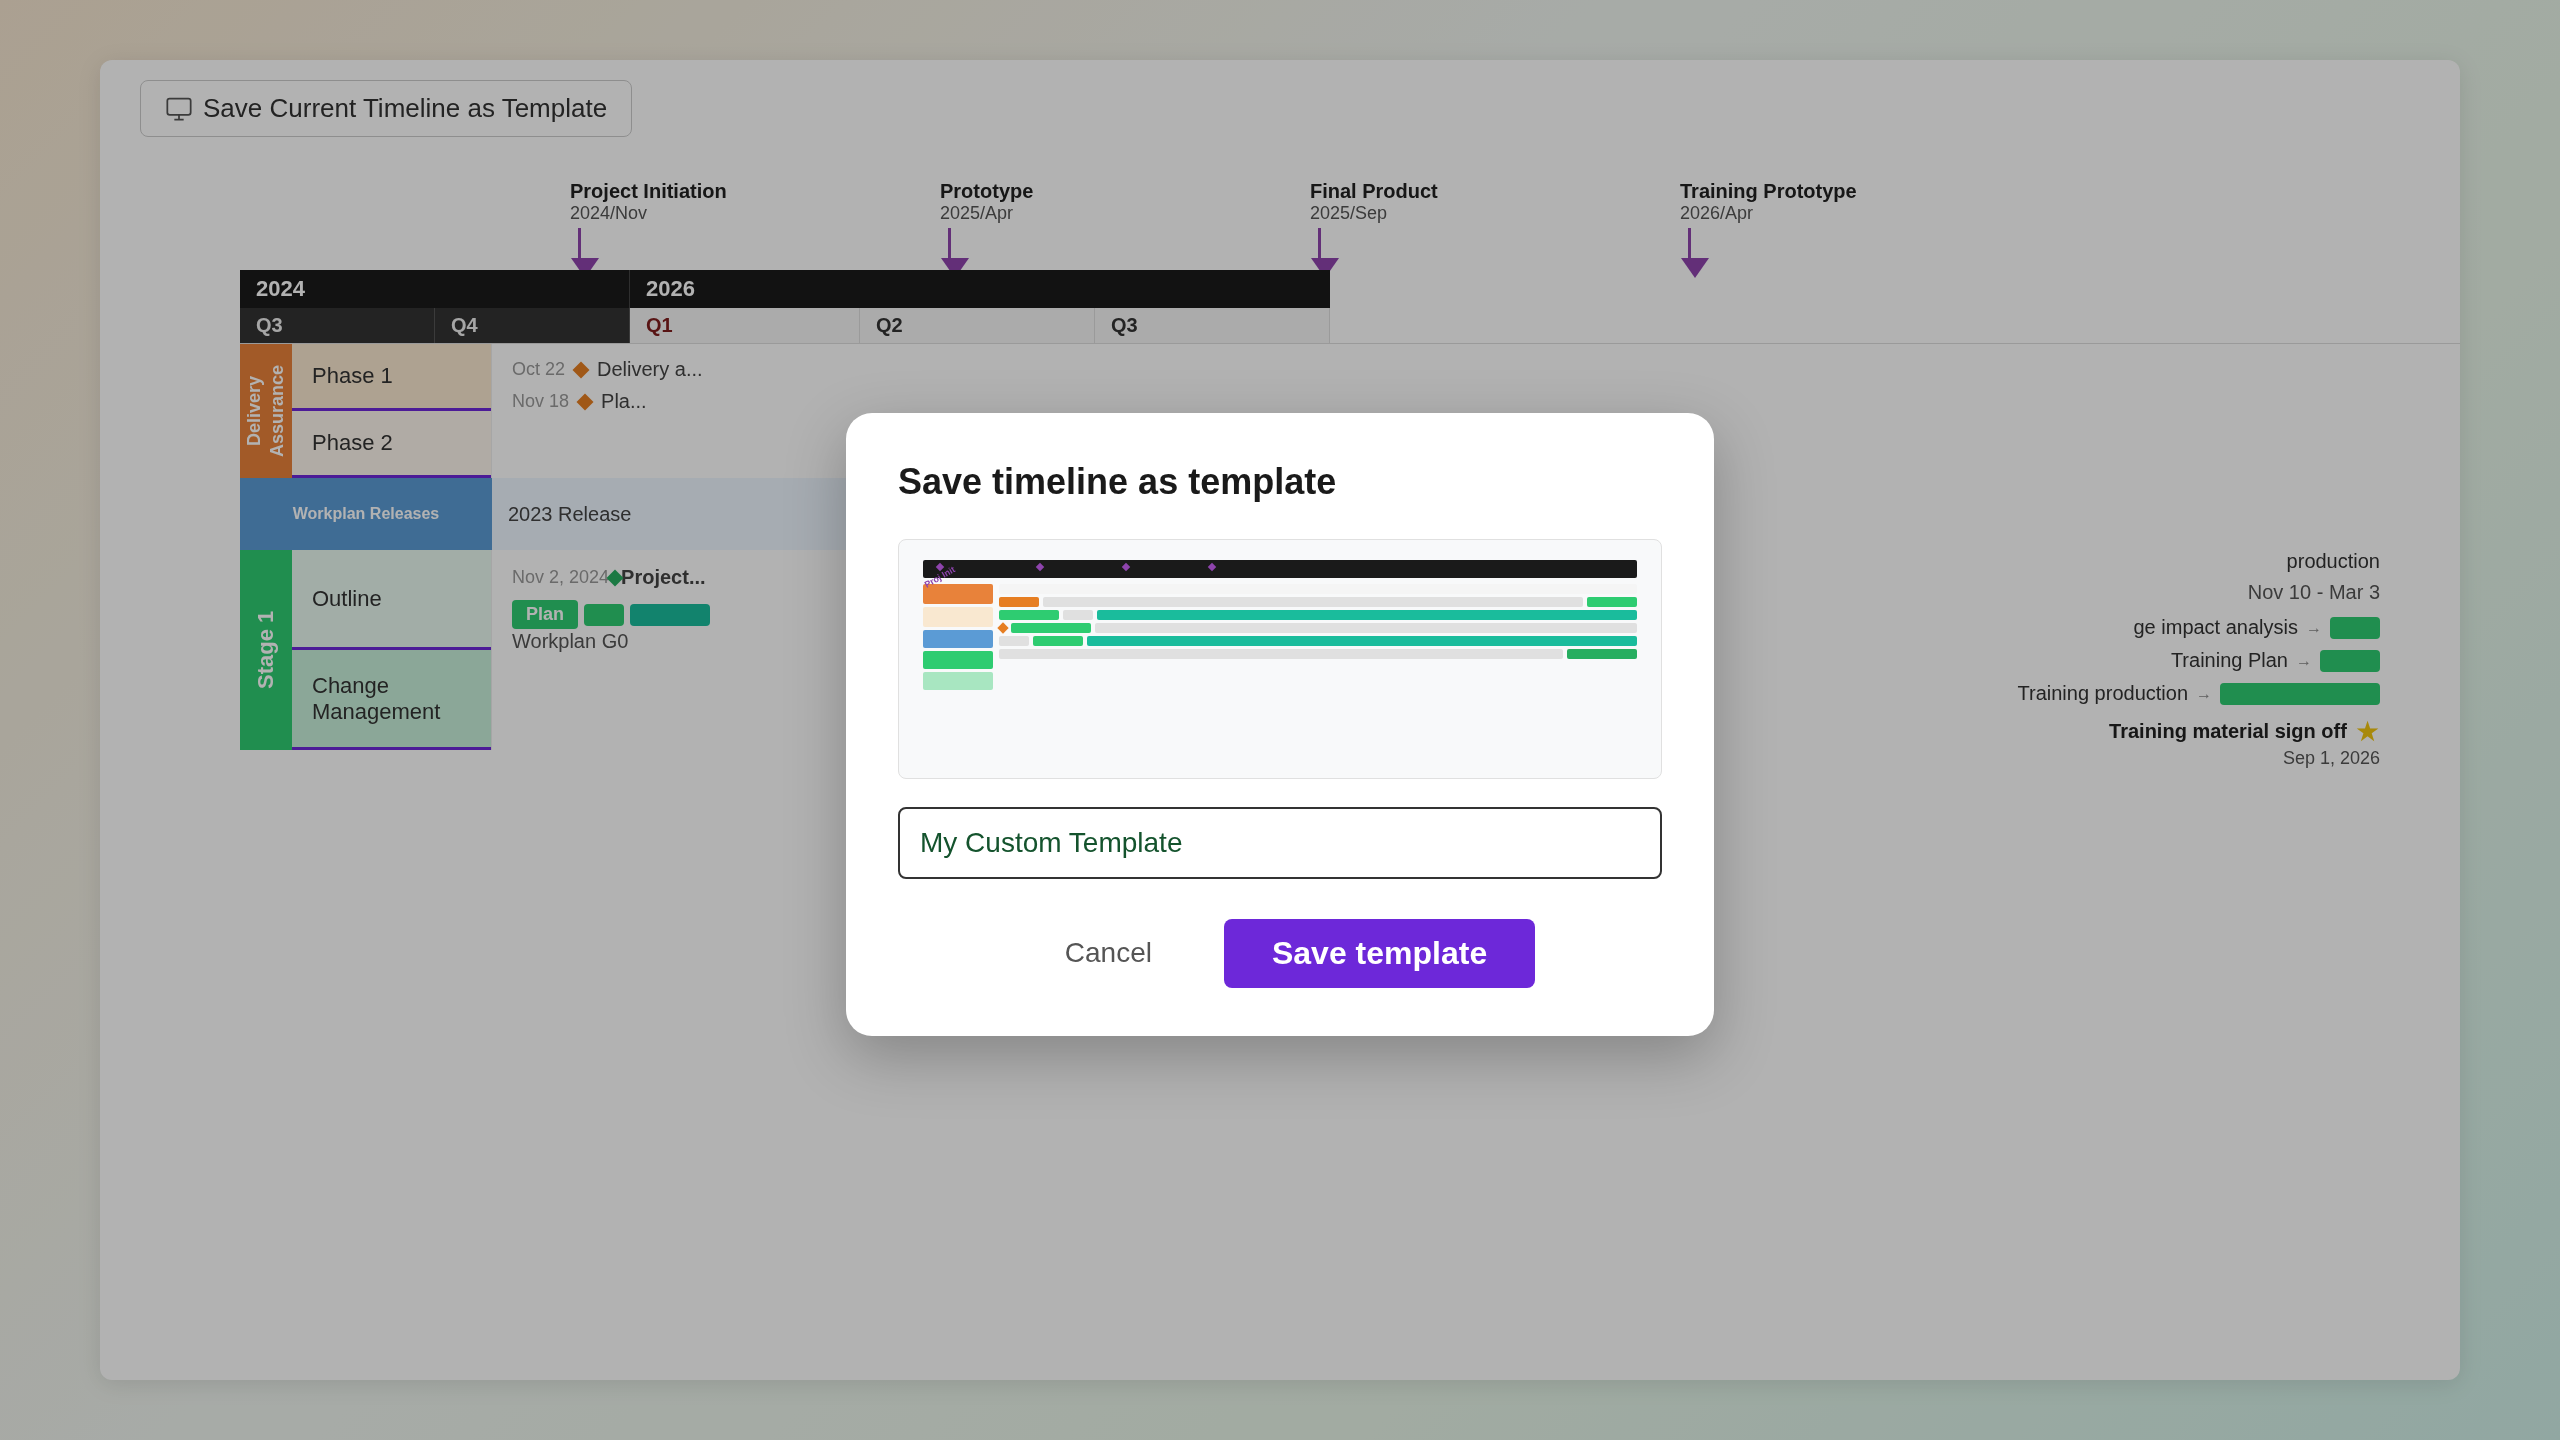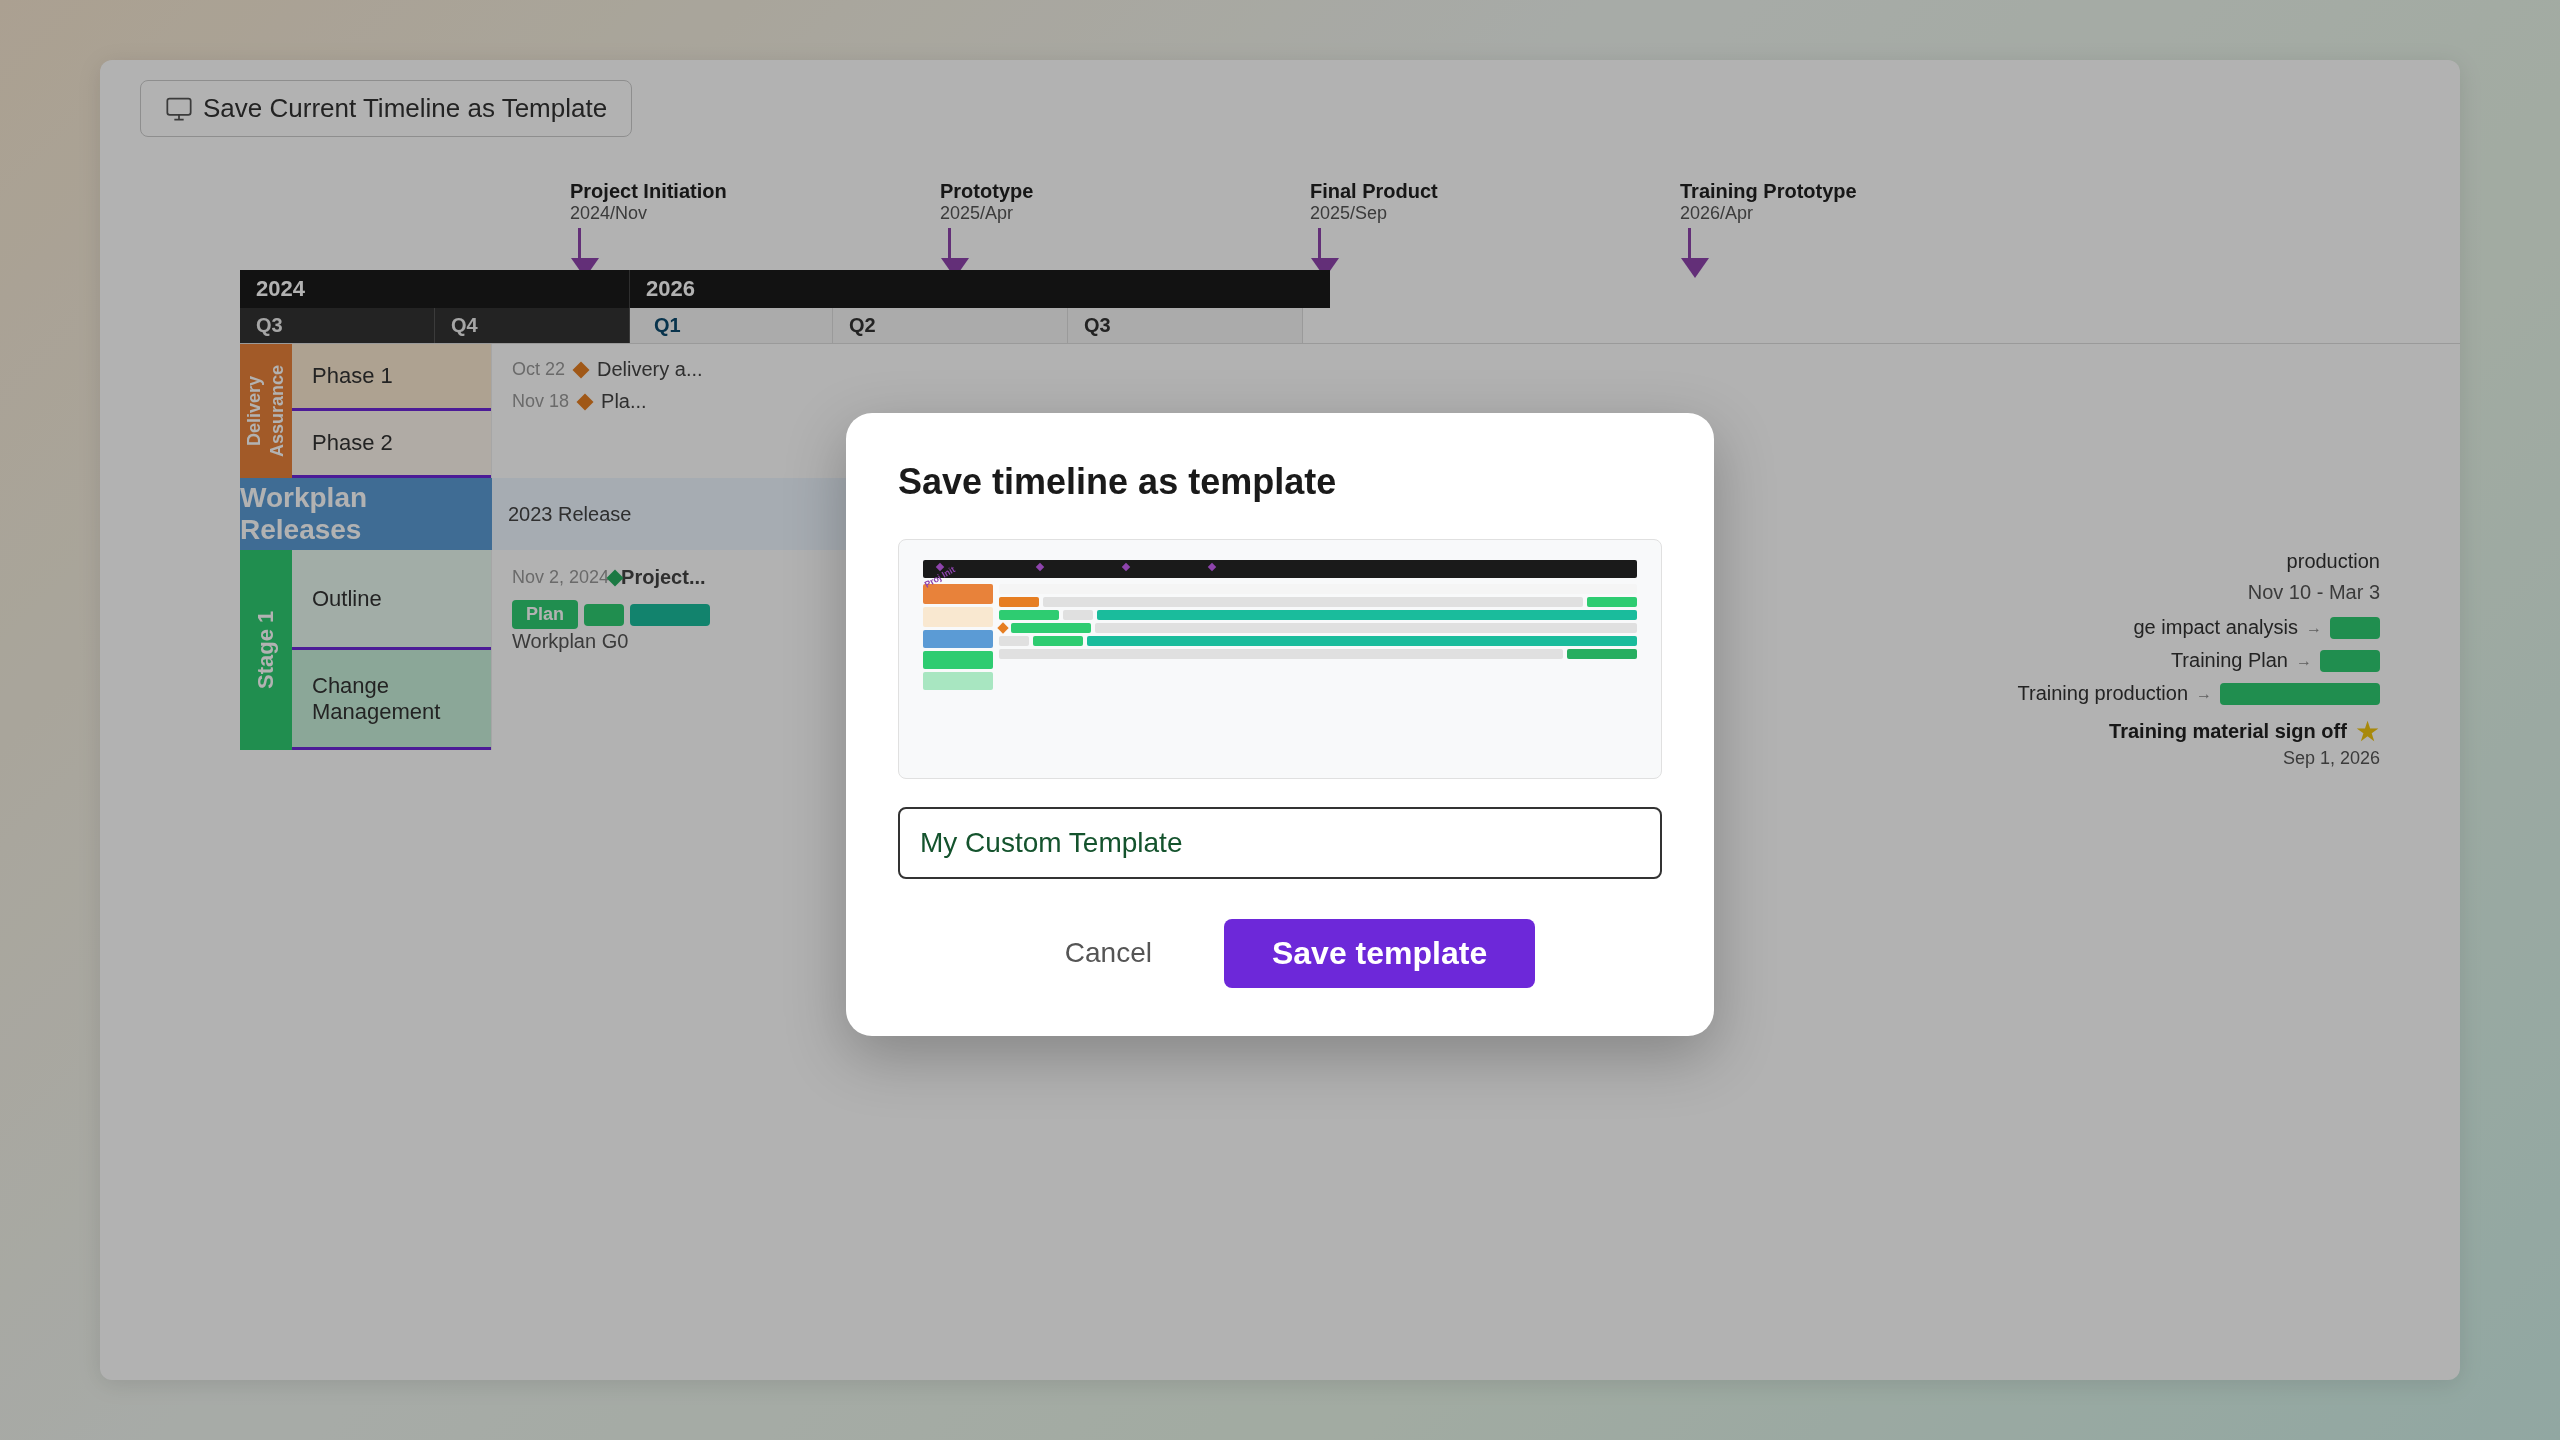--- a/index.html
+++ b/index.html
@@ -183,21 +183,21 @@
       align-items: center;
     }
     .sub-label-bg-orange { background: #f9e8d0; }
     .sub-label-bg-light { background: #fdf5ec; }
     .sub-label-bg-lightgreen { background: #e8f8f0; }
     .sub-label-bg-midgreen { background: #c8f0da; }
 
     .workplan-label {
       background: #5b9bd5;
       color: white;
-      font-size: 28px;
+      font-size: 16px;
       font-weight: 700;
       width: 252px;
       display: flex;
       align-items: center;
       justify-content: center;
     }
 
   </style>
 </head>
 <body>
@@ -249,21 +249,21 @@
       <div style="background:#1a1a1a; color:white; font-size:22px; font-weight:700; width:390px; display:flex; align-items:center; padding-left:16px; border-right:1px solid #444;">
           <span>2024</span>
         </div>
       <div style="background:#1a1a1a; color:white; font-size:22px; font-weight:700; width:700px; display:flex; align-items:center; padding-left:16px;">
           <span>2026</span>
         </div>
     </div>
     <div style="display:flex; height:36px; border-bottom:1px solid #ddd;">
       <div style="font-size:20px; font-weight:600; color:#eee; background:#333; width:195px; display:flex; align-items:center; padding-left:16px; border-right:1px solid #555;">Q3</div>
       <div style="font-size:20px; font-weight:600; color:#eee; background:#333; width:195px; display:flex; align-items:center; padding-left:16px; border-right:1px solid #555;">Q4</div>
-      <div style="font-size:20px; font-weight:600; color:#0c4a6e; background:#f5f5f5; width:203px; display:flex; align-items:center; padding-left:24px; border-right:1px solid #ddd;">Q1</div>
+      <div style="font-size:20px; font-weight:600; color:#7f1d1d; background:#f5f5f5; width:230px; display:flex; align-items:center; padding-left:16px; border-right:1px solid #ddd;">Q1</div>
       <div style="font-size:20px; font-weight:600; color:#333; background:#f5f5f5; width:235px; display:flex; align-items:center; padding-left:16px; border-right:1px solid #ddd;">Q2</div>
       <div style="font-size:20px; font-weight:600; color:#333; background:#f5f5f5; width:235px; display:flex; align-items:center; padding-left:16px; border-right:1px solid #ddd;">Q3</div>
     </div>
   </div>
 
   <div style="position:absolute; top:284px; left:140px; display:flex; z-index:1;">
     <div class="vert-label-orange" style="height:134px; font-size:18px; line-height:1.3; text-align:center;">Delivery<br>Assurance</div>
     <div class="sub-section">
       <div class="sub-label sub-label-bg-orange" style="height:67px;">Phase 1</div>
       <div class="sub-label sub-label-bg-light" style="height:67px;">Phase 2</div>

